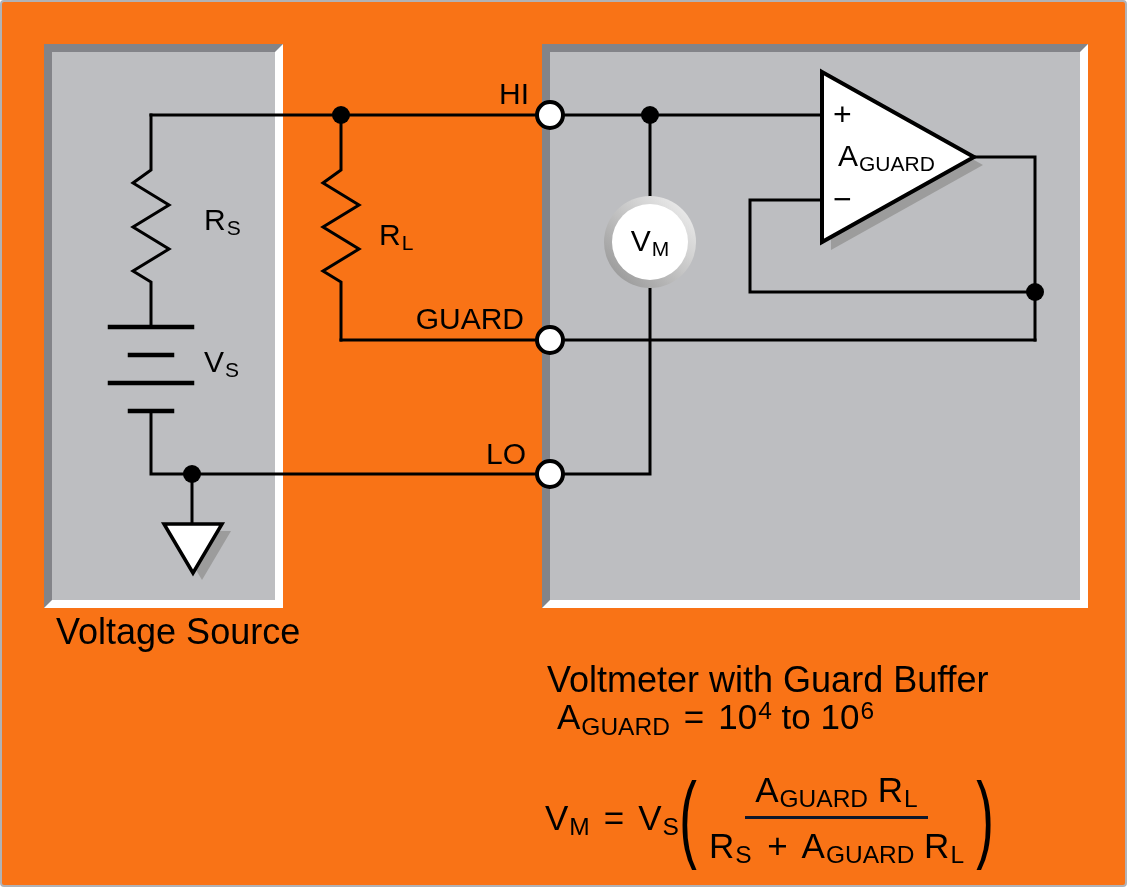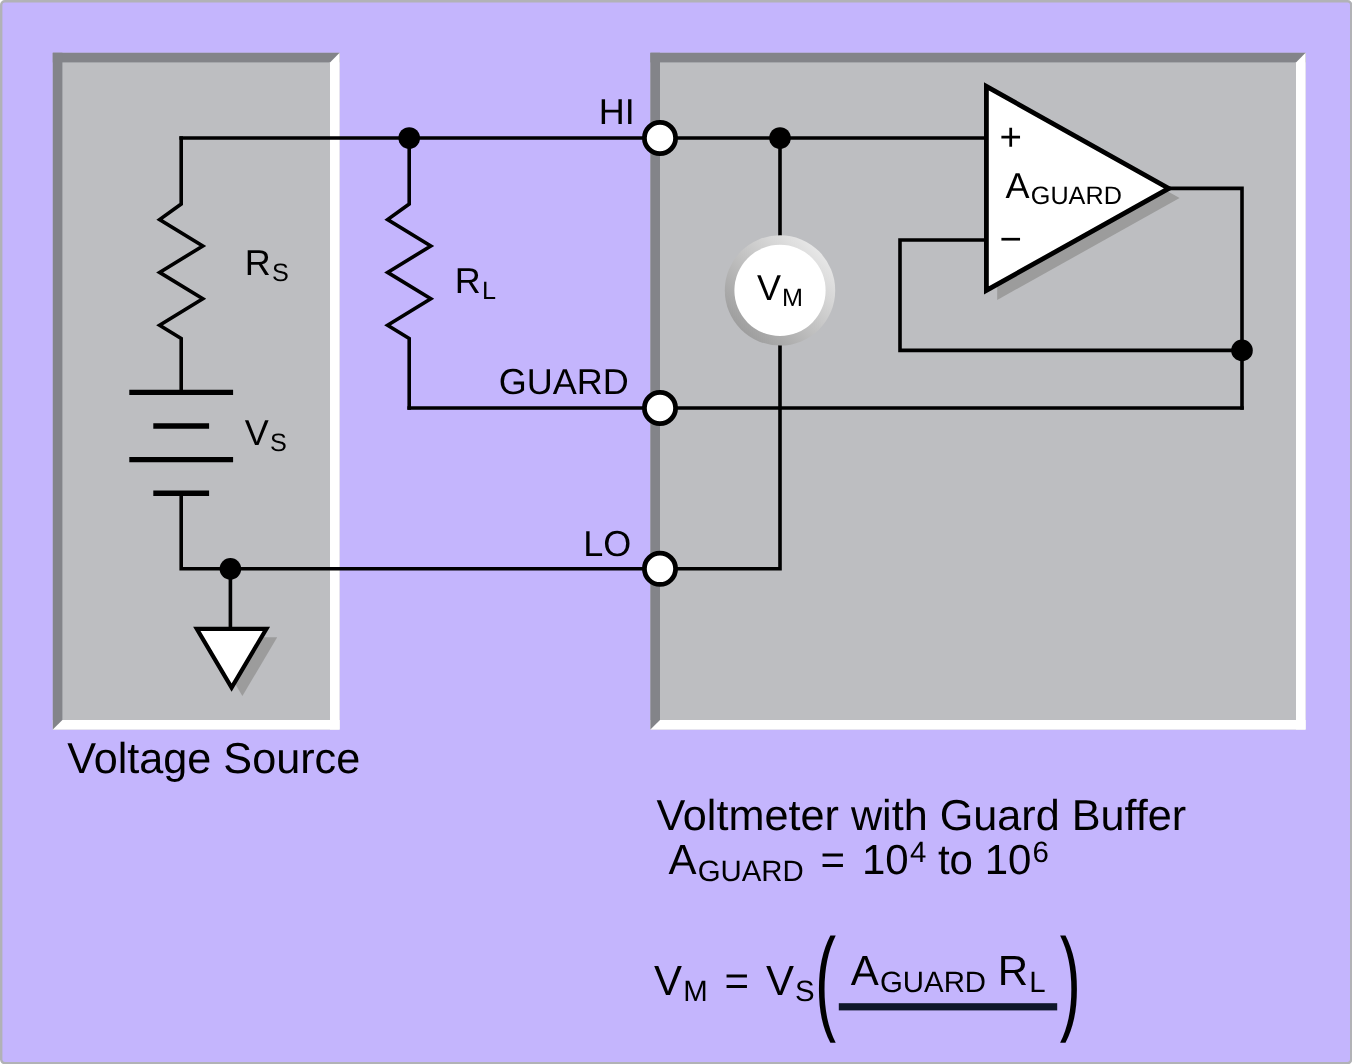--- a/index.html
+++ b/index.html
@@ -1,18 +1,18 @@
 <!DOCTYPE html>
 <html><head>
 <meta charset="utf-8">
 <style>
   html,body { margin:0; padding:0; background:#fff; }
   .page {
     position:relative; width:1127px; height:887px;
-    background:#c4b5fd;
+    background:#f97316;
     border:2px solid #b1b2b6; border-radius:4px;
     box-sizing:border-box; overflow:hidden;
     font-family:"Liberation Sans", sans-serif; color:#000;
   }
   .gbox {
     position:absolute; box-sizing:border-box; background:#bdbec1;
     border-top:8px solid #838489; border-left:8px solid #838489;
     border-right:8px solid #ffffff; border-bottom:8px solid #ffffff;
   }
   #box-vs { left:42px; top:42px; width:239px; height:564px; }
@@ -22,21 +22,21 @@
   .s { font-size:0.70em; position:relative; top:0.24em; margin-left:1px; }
   .p { font-size:0.70em; position:relative; top:-0.42em; margin-left:1px; }
   .ra { text-align:right; }
   .ctr { text-align:center; }
   .sign { font-size:32px; }
   .boxcap { font-size:36px; }
   .eq { position:absolute; font-size:35px; line-height:1; white-space:nowrap; }
   .eq .gap { margin:0 14px; }
   .eq2 { display:flex; align-items:center; height:106px; }
   .frac { display:inline-flex; flex-direction:column; align-items:center; margin:0 2px; }
-  .frac .num { padding:0 10px 9px 10px; border-bottom:6px solid #0f172a; }
+  .frac .num { padding:0 10px 9px 10px; border-bottom:3px solid #0f172a; }
   .frac .den { padding:9px 10px 0 10px; }
   .paren {
     display:inline-block; font-size:96px; line-height:1;
     transform:scaleX(0.55); margin:0 -7px; font-weight:400;
   }
 </style>
 </head>
 <body>
 
 <div class="page">
@@ -129,17 +129,23 @@
   <div class="eq eq2" style="left:543px; top:762px;">
     <span><span>V</span><span class="s">M</span></span>
     <span class="gap">=</span>
     <span><span>V</span><span class="s">S</span></span>
     <span class="paren">(</span>
     <span class="frac">
       <span class="num">
         <span>A</span><span class="s">GUARD</span>
         <span>R</span><span class="s">L</span>
       </span>
+      <span class="den">
+        <span>R</span><span class="s">S</span>
+        <span style="margin:0 6px;">+</span>
+        <span>A</span><span class="s">GUARD</span>
+        <span>R</span><span class="s">L</span>
+      </span>
     </span>
     <span class="paren">)</span>
   </div>
 
 </div>
 
 </body></html>

